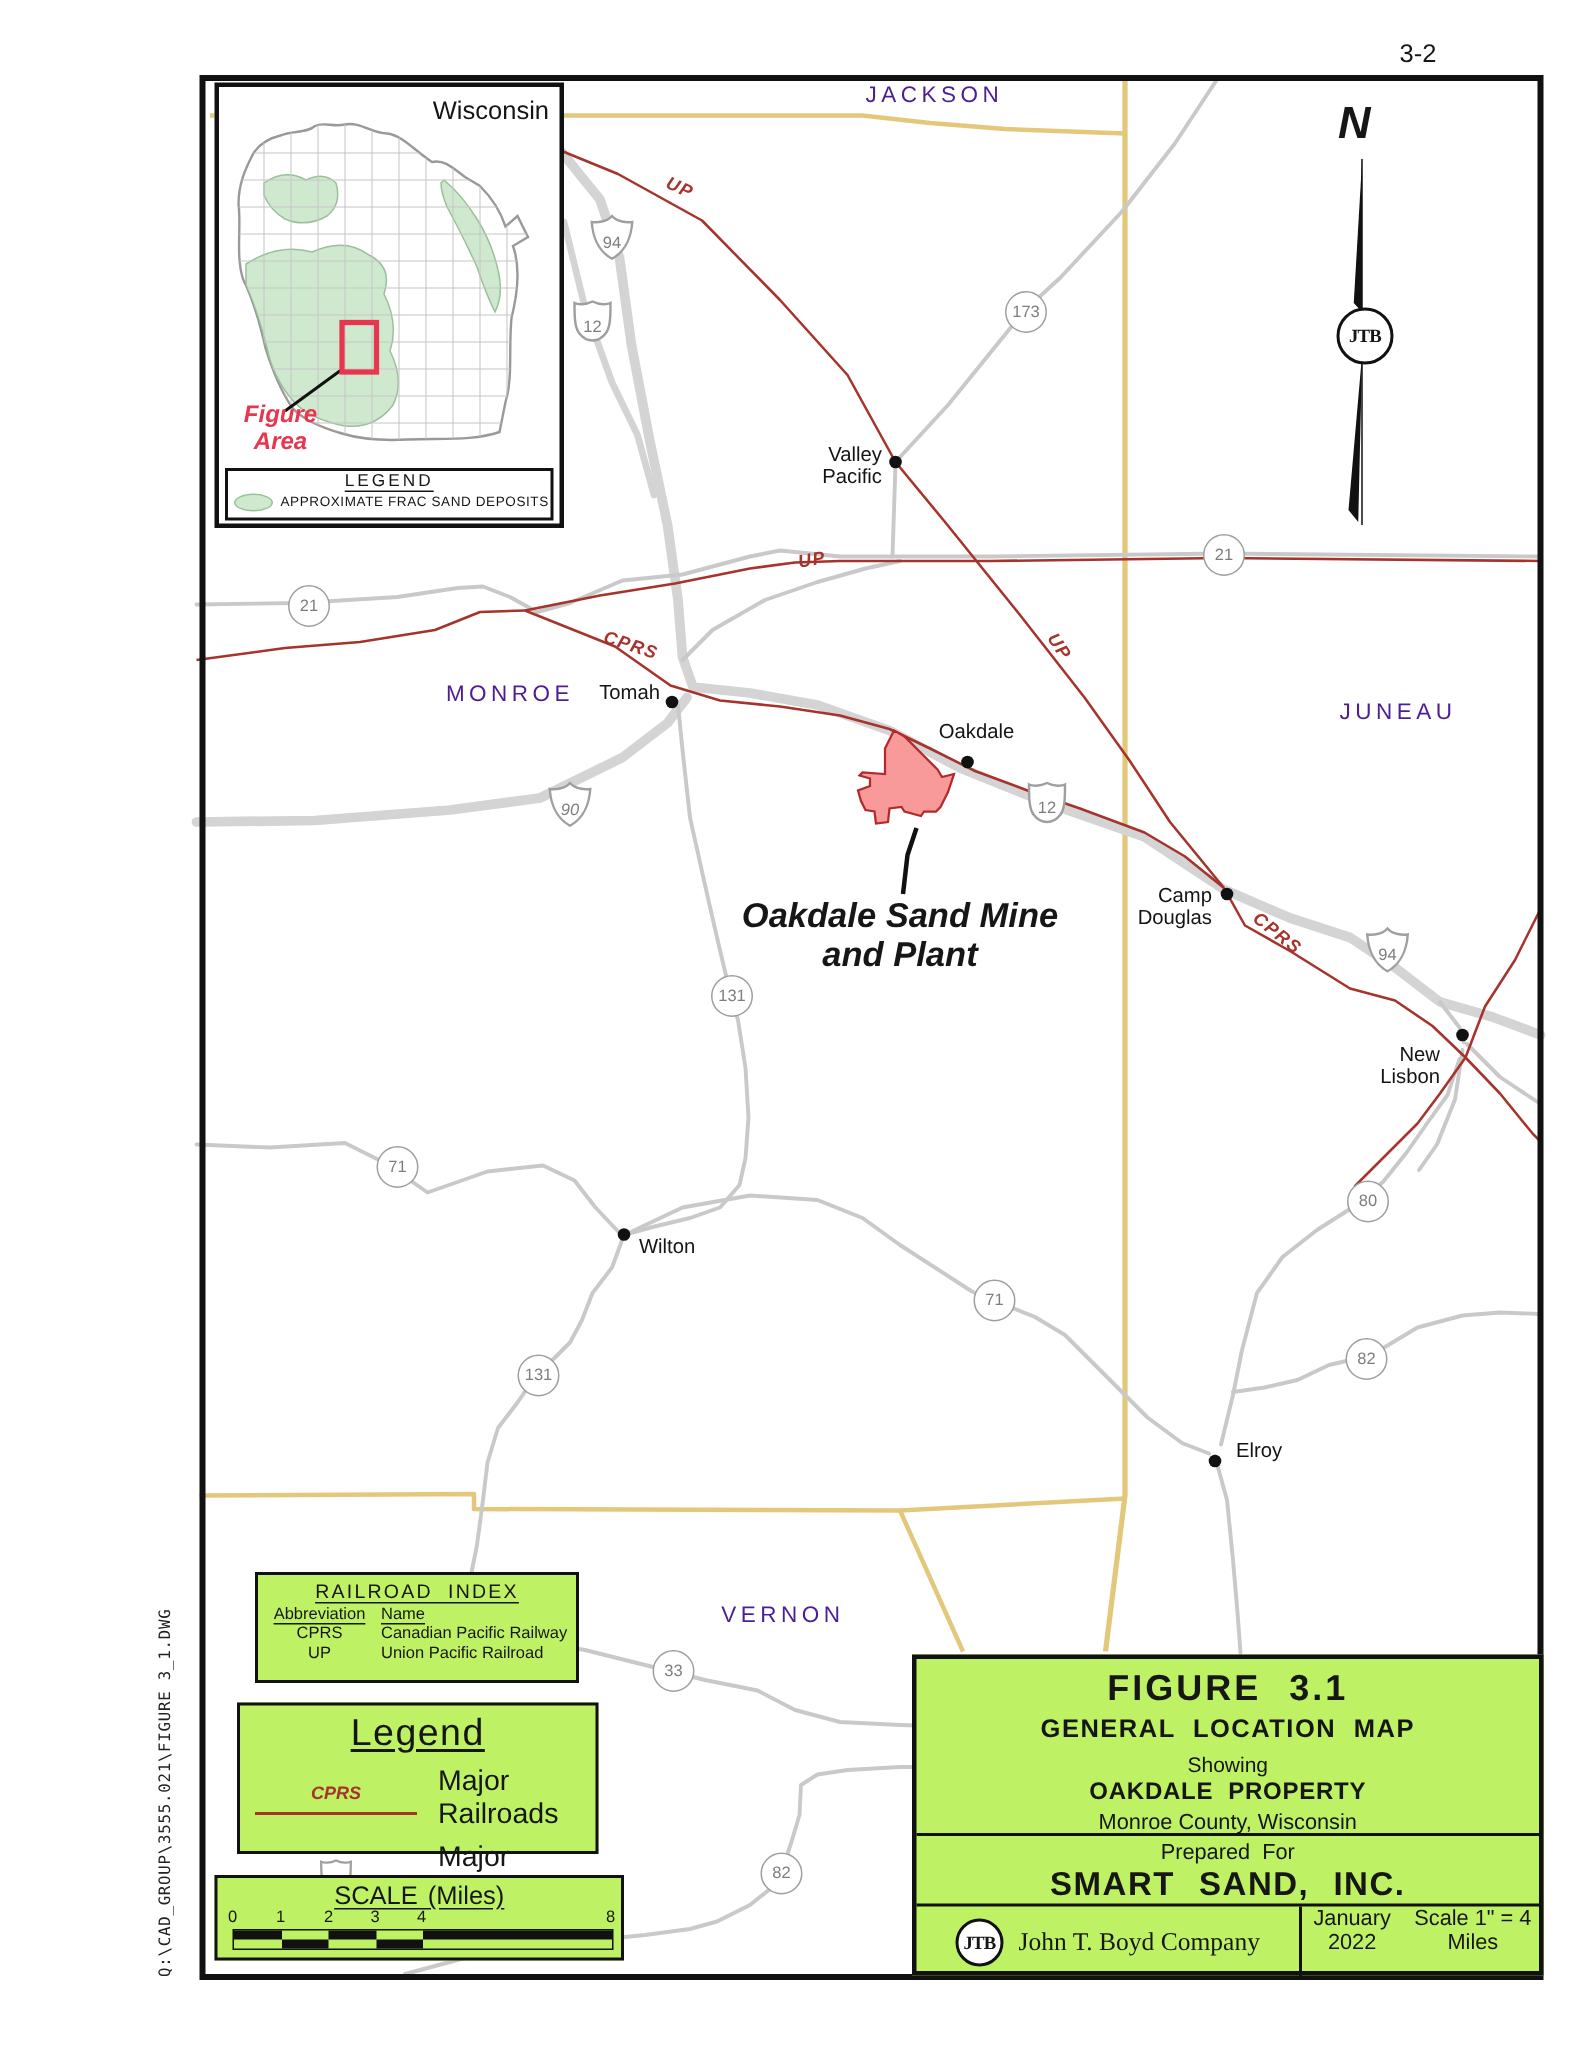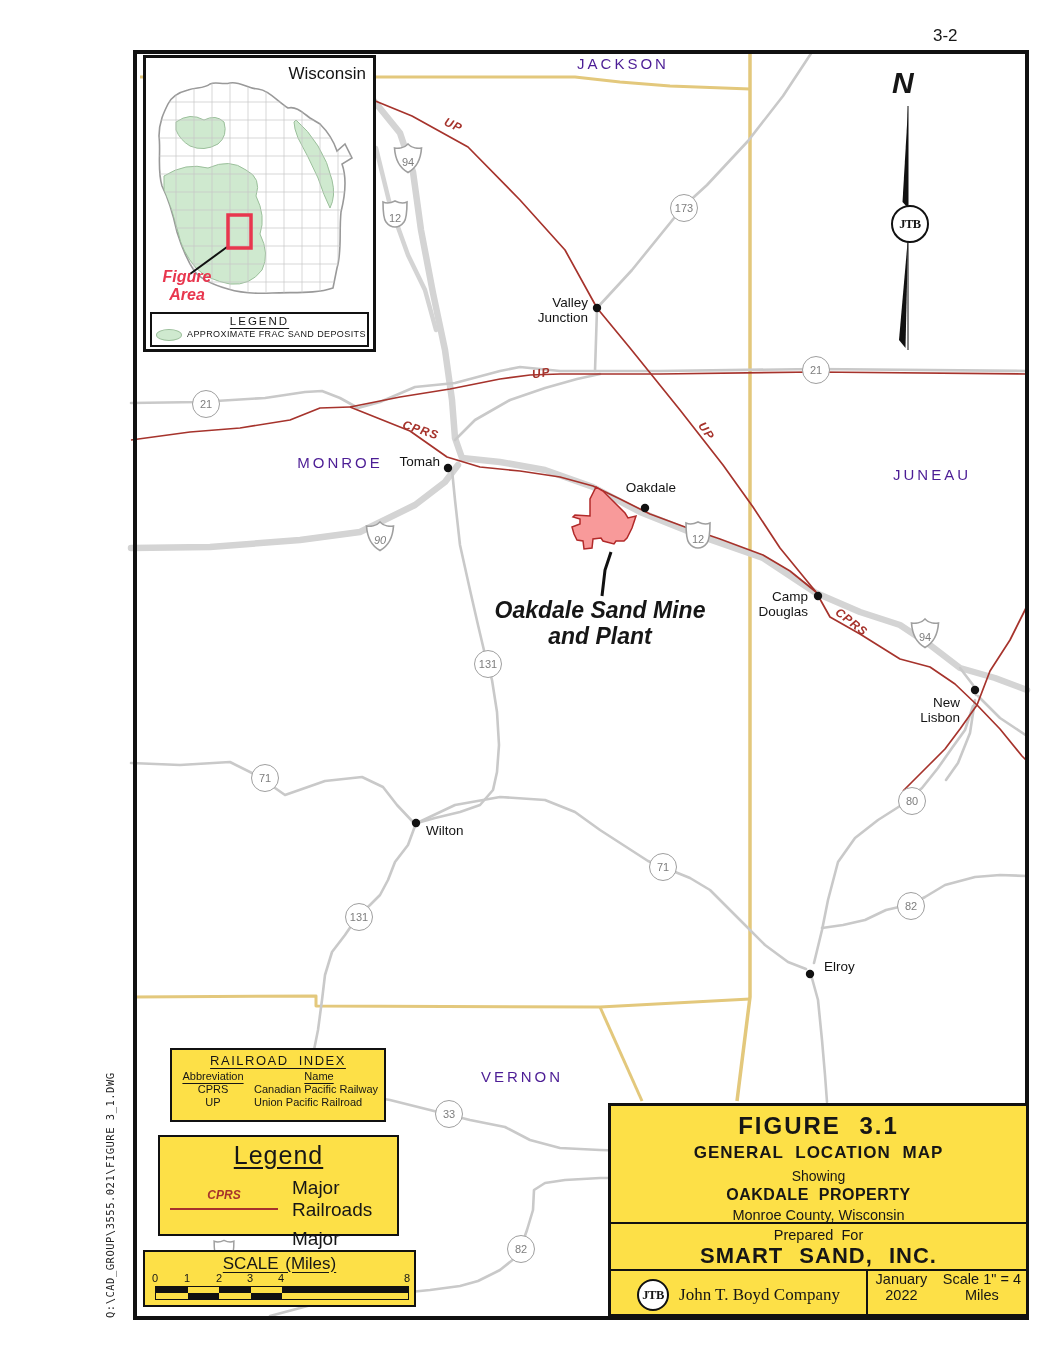--- a/index.html
+++ b/index.html
@@ -26,28 +26,28 @@
   
   .shield{position:absolute;z-index:2;}
   .shield .num{position:absolute;left:0;top:0;width:100%;height:100%;display:flex;align-items:center;
                justify-content:center;font-size:11px;color:#7e7e7e;}
   .shield.circle{width:26px;height:26px;border:1.5px solid #9f9f9f;border-radius:50%;background:#fff;}
   .shield.badge{width:32px;height:34px;}
   .shield.badge svg{position:absolute;left:0;top:0;}
   .shield.badge .num{padding-top:4px;}
 
   
-  .box{position:absolute;background:#fde047;border:2.5px solid #111;z-index:4;box-sizing:border-box;}
+  .box{position:absolute;background:#bef264;border:2.5px solid #111;z-index:4;box-sizing:border-box;}
   .u{text-decoration:underline;text-underline-offset:3px;}
 
   .rri{left:170px;top:1048px;width:216px;height:74px;font-size:11px;}
   .rri .t{text-align:center;font-size:13px;letter-spacing:1.5px;word-spacing:5px;margin-top:3px;}
   .rri .hdr{display:flex;margin-top:2px;}
   .rri .hdr .c1{width:82px;text-align:center;}
-  .rri .hdr .c2{flex:1;text-align:center;text-decoration:underline;}
+  .rri .hdr .c2{flex:1;text-decoration:underline;}
   .rri .row{display:flex;margin-top:1px;}
   .rri .row .c1{width:82px;text-align:center;}
   .rri .row .c2{flex:1;}
 
   .lgd{left:158px;top:1135px;width:241px;height:101px;}
   .lgd .t{text-align:center;font-size:25px;letter-spacing:1px;margin-top:4px;}
   .lgd .row{display:flex;align-items:center;margin:7px 8px 0 10px;}
   .lgd .sym{width:108px;position:relative;height:26px;flex:none;}
   .lgd .railsym{border-bottom:2px solid #a6332c;text-align:center;color:#a6332c;font-style:italic;
                 font-weight:700;font-size:12px;height:20px;margin-top:2px;}
@@ -162,21 +162,21 @@
 
   <div class="pageno">3-2</div>
   <div class="filepath">Q:\CAD_GROUP\3555.021\FIGURE 3_1.DWG</div>
 
   <div class="county" style="left:550px;top:55px;width:146px;">JACKSON</div>
   <div class="county" style="left:278px;top:454px;width:124px;">MONROE</div>
   <div class="county" style="left:868px;top:466px;width:128px;">JUNEAU</div>
   <div class="county" style="left:458px;top:1068px;width:128px;">VERNON</div>
 
   <div class="lbl" style="left:502px;top:296px;width:86px;text-align:right;">Valley
-Junction</div>
+Pacific</div>
   <div class="lbl" style="left:392px;top:455px;width:48px;text-align:right;">Tomah</div>
   <div class="lbl" style="left:608px;top:481px;width:86px;text-align:center;">Oakdale</div>
   <div class="lbl" style="left:744px;top:590px;width:64px;text-align:right;">Camp
 Douglas</div>
   <div class="lbl" style="left:898px;top:696px;width:62px;text-align:right;">New
 Lisbon</div>
   <div class="lbl" style="left:426px;top:824px;width:60px;">Wilton</div>
   <div class="lbl" style="left:824px;top:960px;width:50px;">Elroy</div>
 
   <div class="rlbl" style="left:444px;top:118px;transform:rotate(24deg);">UP</div>

